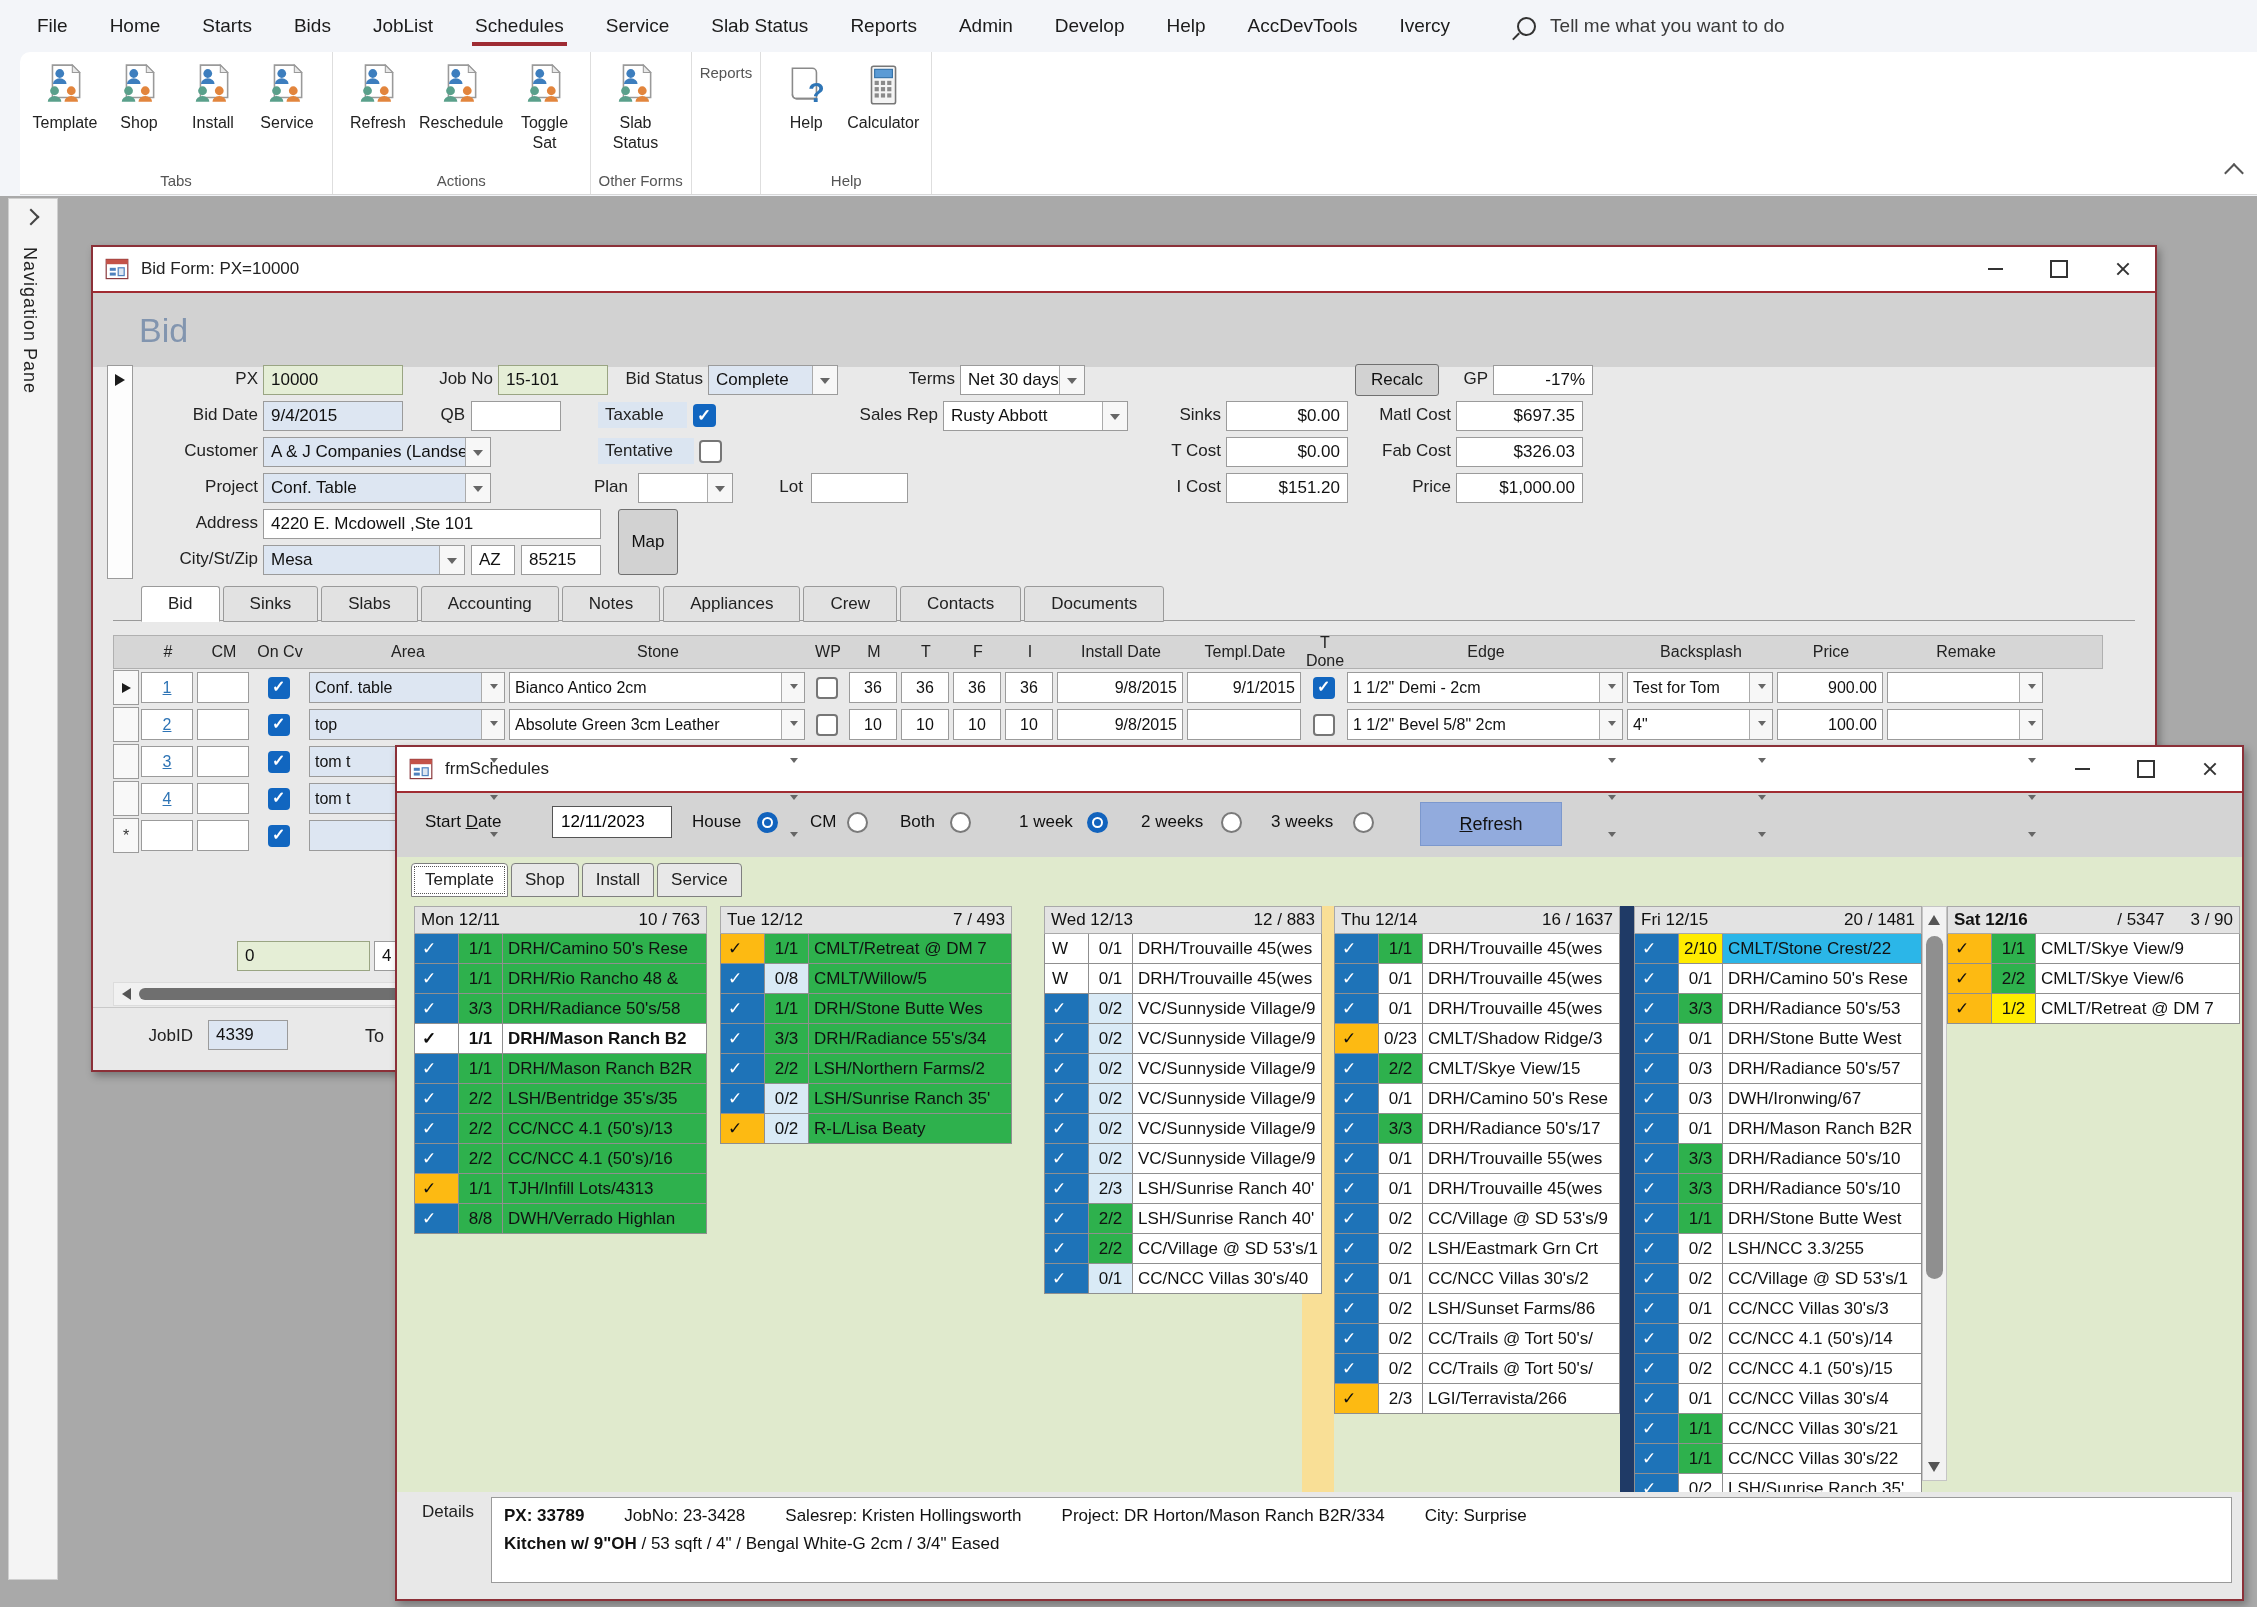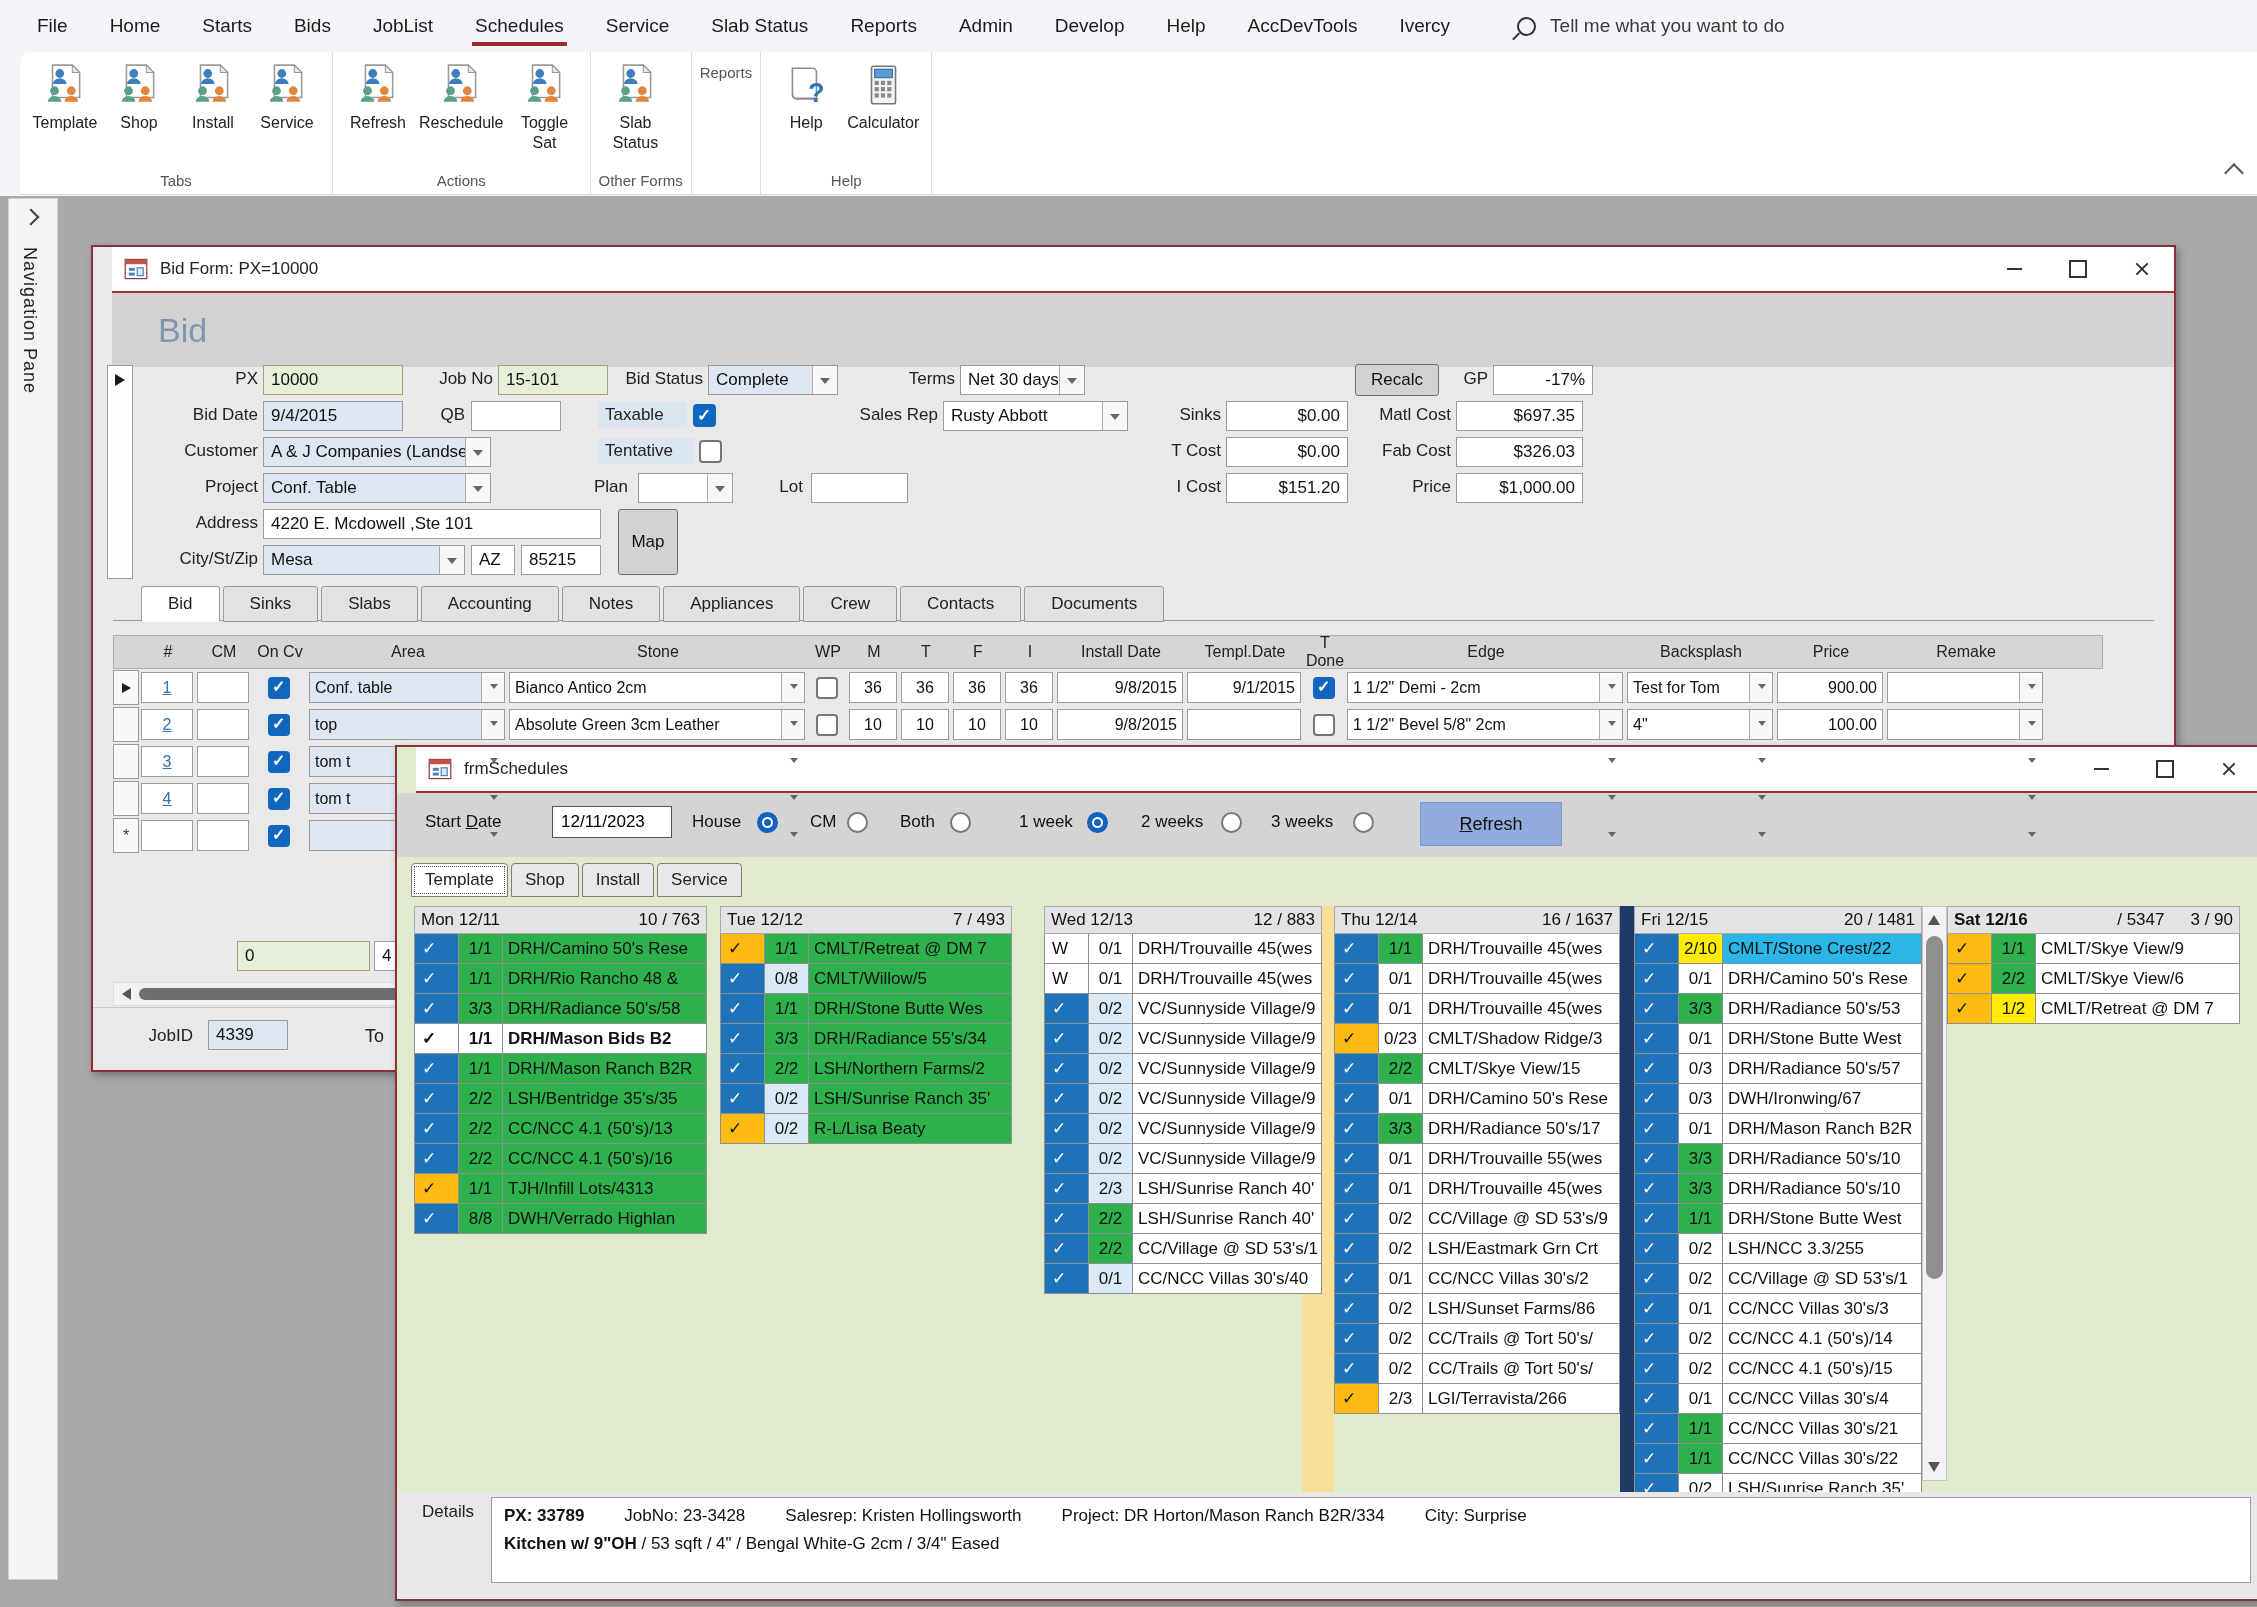--- a/index.html
+++ b/index.html
@@ -23,21 +23,21 @@
   .rb-label{font-size:16px;color:#222;text-align:center;line-height:1.25;margin-top:5px;white-space:pre-line;}
   .rg-label{text-align:center;font-size:15px;color:#555;padding:6px 0 3px;}
   #ribbon-collapse{position:absolute;right:16px;bottom:14px;width:12px;height:12px;border-left:2px solid #555;border-top:2px solid #555;transform:rotate(45deg);}
 
   
   #navpane{position:absolute;top:198px;left:8px;width:48px;height:1380px;background:#f4f4f4;border:1px solid #cfcfcf;}
   #navpane .chev{position:absolute;top:12px;left:16px;width:10px;height:10px;border-top:2.5px solid #444;border-right:2.5px solid #444;transform:rotate(45deg);}
   #navpane .vtext{position:absolute;top:48px;left:10px;writing-mode:vertical-rl;font-size:18px;color:#222;letter-spacing:1px;}
 
   
-  .window{position:absolute;background:#e9e9e9;border:2px solid #8b3038;box-shadow:3px 4px 8px rgba(0,0,0,.3);padding-left:19px;}
+  .window{position:absolute;background:#e9e9e9;border:2px solid #8b3038;box-shadow:3px 4px 8px rgba(0,0,0,.3);}
   .titlebar{height:44px;background:#fff;display:flex;align-items:center;padding-left:12px;gap:12px;border-bottom:2px solid #a12c32;}
   .title-text{font-size:17px;color:#222;}
   .win-icon svg{width:24px;height:24px;display:block;}
   .win-btns{margin-left:auto;display:flex;height:100%;}
   .win-btn{width:64px;display:flex;align-items:center;justify-content:center;}
   .g-min{width:15px;height:2px;background:#333;}
   .g-max{width:14px;height:14px;border:2px solid #333;}
   .g-close{position:relative;width:16px;height:16px;}
   .g-close::before,.g-close::after{content:"";position:absolute;left:7px;top:0;width:2px;height:16px;background:#333;}
   .g-close::before{transform:rotate(45deg);}
@@ -830,21 +830,21 @@
               <div class="sc-name n-green">DRH/Rio Rancho 48 &amp;</div>
             </div>
             <div class="srow">
               <div class="sc-check c-blue">✓</div>
               <div class="sc-ratio r-green">3/3</div>
               <div class="sc-name n-green">DRH/Radiance 50's/58</div>
             </div>
             <div class="srow sel">
               <div class="sc-check c-white">✓</div>
               <div class="sc-ratio r-white">1/1</div>
-              <div class="sc-name n-white">DRH/Mason Bids B2</div>
+              <div class="sc-name n-white">DRH/Mason Ranch B2</div>
             </div>
             <div class="srow">
               <div class="sc-check c-blue">✓</div>
               <div class="sc-ratio r-green">1/1</div>
               <div class="sc-name n-green">DRH/Mason Ranch B2R</div>
             </div>
             <div class="srow">
               <div class="sc-check c-blue">✓</div>
               <div class="sc-ratio r-green">2/2</div>
               <div class="sc-name n-green">LSH/Bentridge 35's/35</div>

